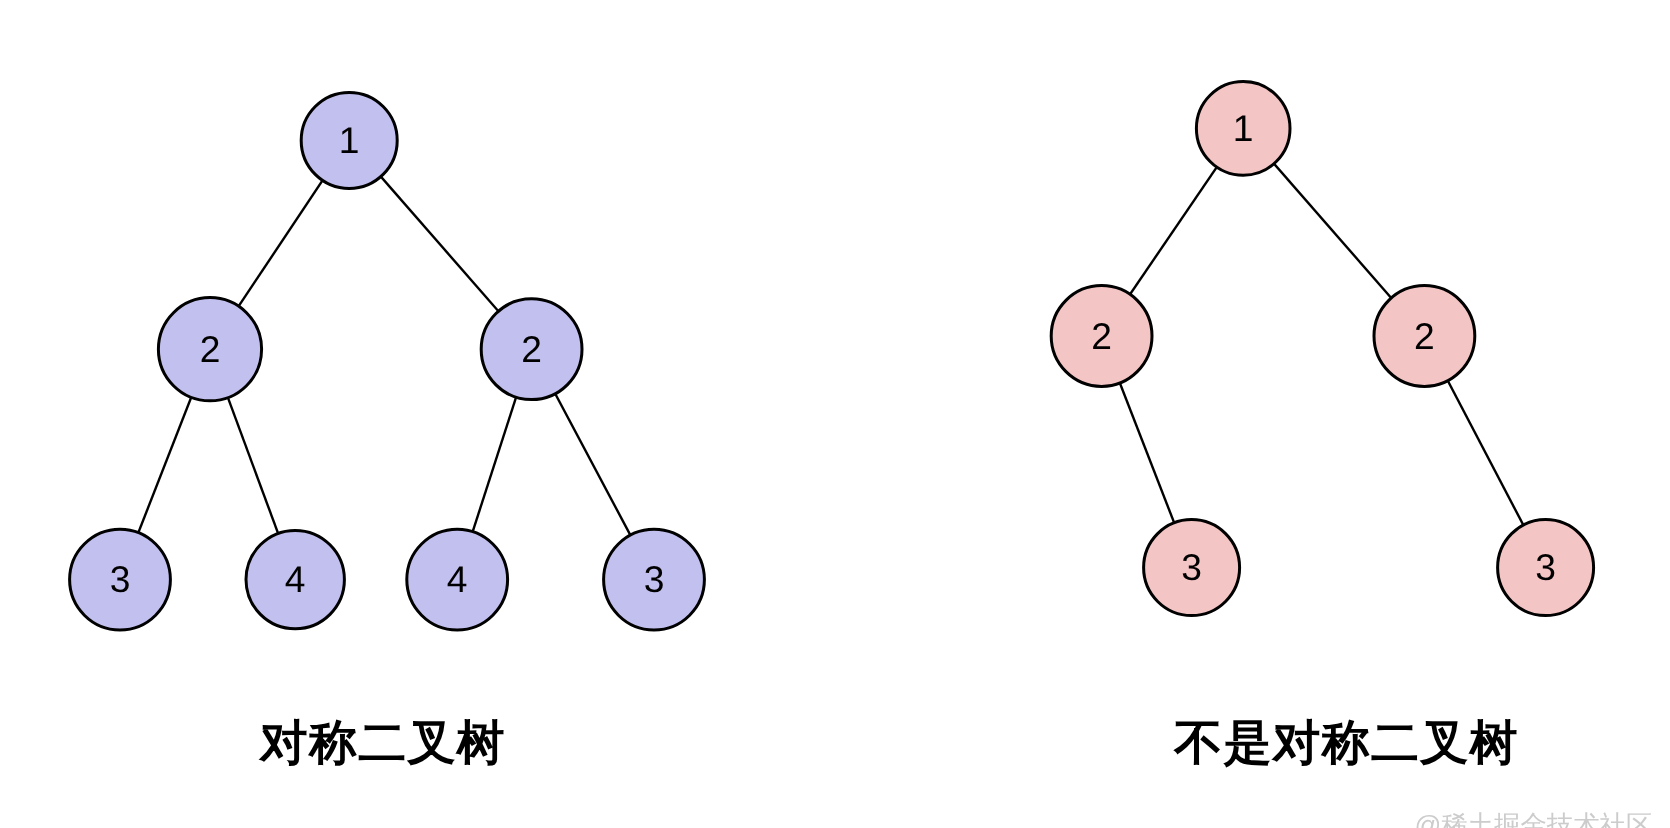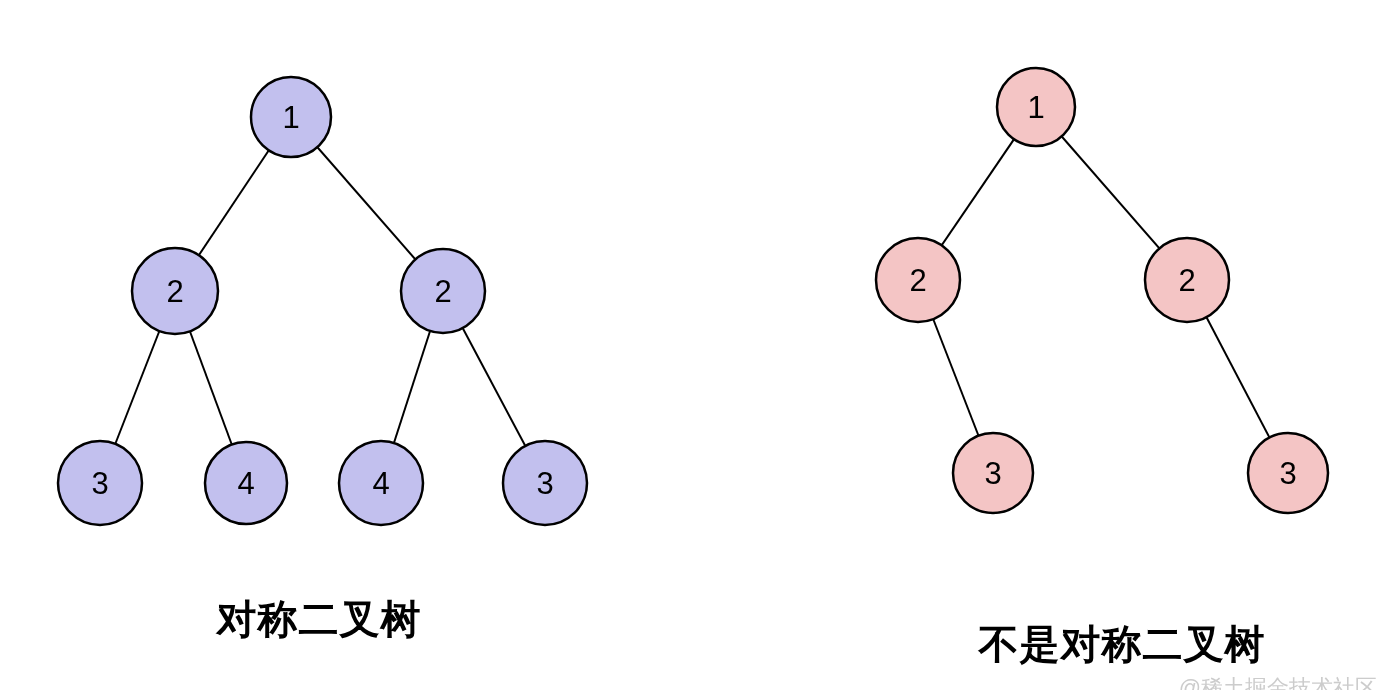--- a/index.html
+++ b/index.html
@@ -28,21 +28,21 @@
   .caption {
     position: absolute;
     transform: translate(-50%, -50%);
     font-size: 40px;
     font-weight: 700;
     color: #000000;
     letter-spacing: 1px;
     white-space: nowrap;
   }
   .caption-left  { left: 319px; top: 619px; }
-  .caption-right { left: 1122px; top: 644px; text-align: right; }
+  .caption-right { left: 1122px; top: 619px; text-align: right; }
   .watermark {
     position: absolute;
     right: 15px;
     top: 673px;
     font-size: 22px;
     color: #cccccc;
     white-space: nowrap;
   }
 </style>
 </head>

